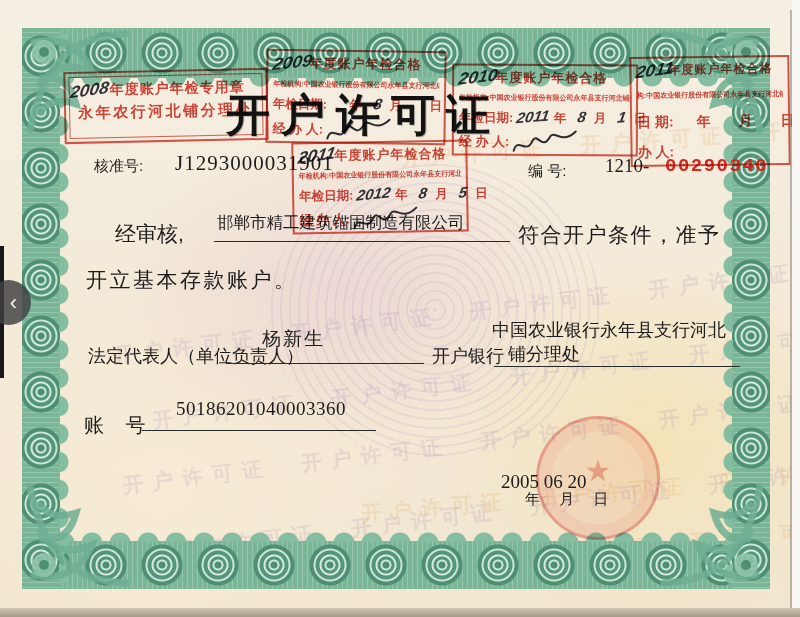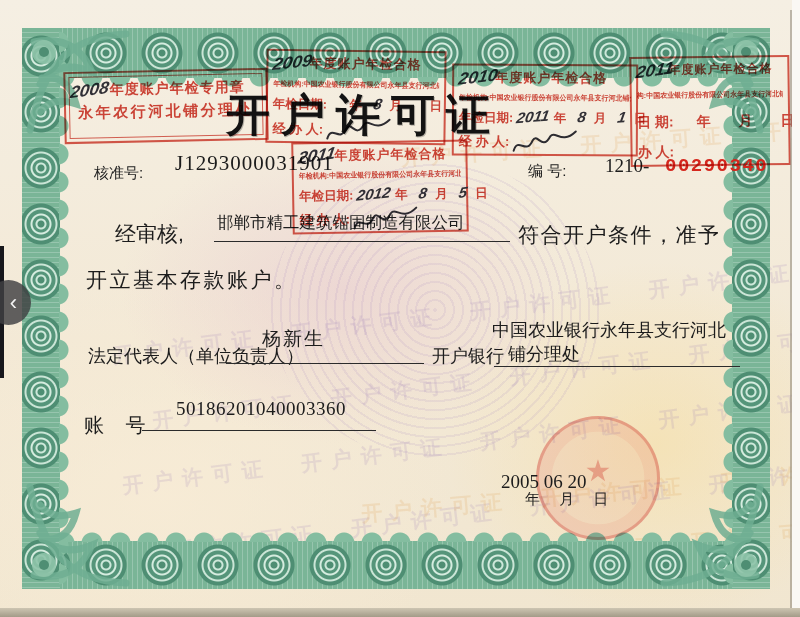--- a/index.html
+++ b/index.html
@@ -118,21 +118,21 @@
   <div class="wmrow wm-p" style="left:110px;top:300px;transform:rotate(-7deg);">开户许可证　开户许可证　开户许可证　开户许可证</div>
   <div class="wmrow wm-p" style="left:150px;top:365px;transform:rotate(-7deg);">开户许可证　开户许可证　开户许可证　开户许可证</div>
   <div class="wmrow wm-p" style="left:120px;top:430px;transform:rotate(-7deg);">开户许可证　开户许可证　开户许可证　开户许可证</div>
   <div class="wmrow wm-p" style="left:170px;top:495px;transform:rotate(-7deg);">开户许可证　开户许可证　开户许可证　开户许可证</div>
   <div class="wmrow wm-o" style="left:360px;top:470px;transform:rotate(-5deg);">开户许可证　开户许可证　开户许可证　开户许可证</div>
   <div class="wmrow wm-o" style="left:330px;top:530px;transform:rotate(-5deg);">开户许可证　开户许可证　开户许可证　开户许可证</div>
   <div class="wmrow wm-o" style="left:400px;top:120px;transform:rotate(-4deg);">开户许可证　开户许可证　开户许可证　开户许可证</div>
 
   <div id="title" class="abs">开户许可证</div>
 
-  <span class="abs" style="left:94px;top:164px;font-size:15px;">核准号:</span>
+  <span class="abs" style="left:94px;top:157px;font-size:15px;">核准号:</span>
   <span class="abs serif" style="left:146px;top:151px;font-size:21px;letter-spacing:1px;">J1293000031901</span>
   <span class="abs" style="left:528px;top:162px;font-size:15px;">编 号:</span>
   <span class="abs serif" style="left:576px;top:155px;font-size:19px;">1210-</span>
   <span class="abs serif" style="left:636px;top:155px;font-size:19px;font-weight:bold;letter-spacing:1.5px;color:#d5281e;font-family:Liberation Mono, monospace;">00290340</span>
 
   <span class="abs" style="left:115px;top:220px;font-size:21px;">经审核,</span>
   <span class="abs" style="left:217px;top:212px;font-size:16.5px;">邯郸市精工建筑锚固制造有限公司</span>
   <div class="uline" style="left:214px;top:241px;width:296px;"></div>
   <span class="abs" style="left:86px;top:266px;font-size:21px;letter-spacing:2.5px;">开立基本存款账户。</span>
   <span class="abs" style="left:518px;top:221px;font-size:21px;letter-spacing:1.5px;">符合开户条件，准予</span>

